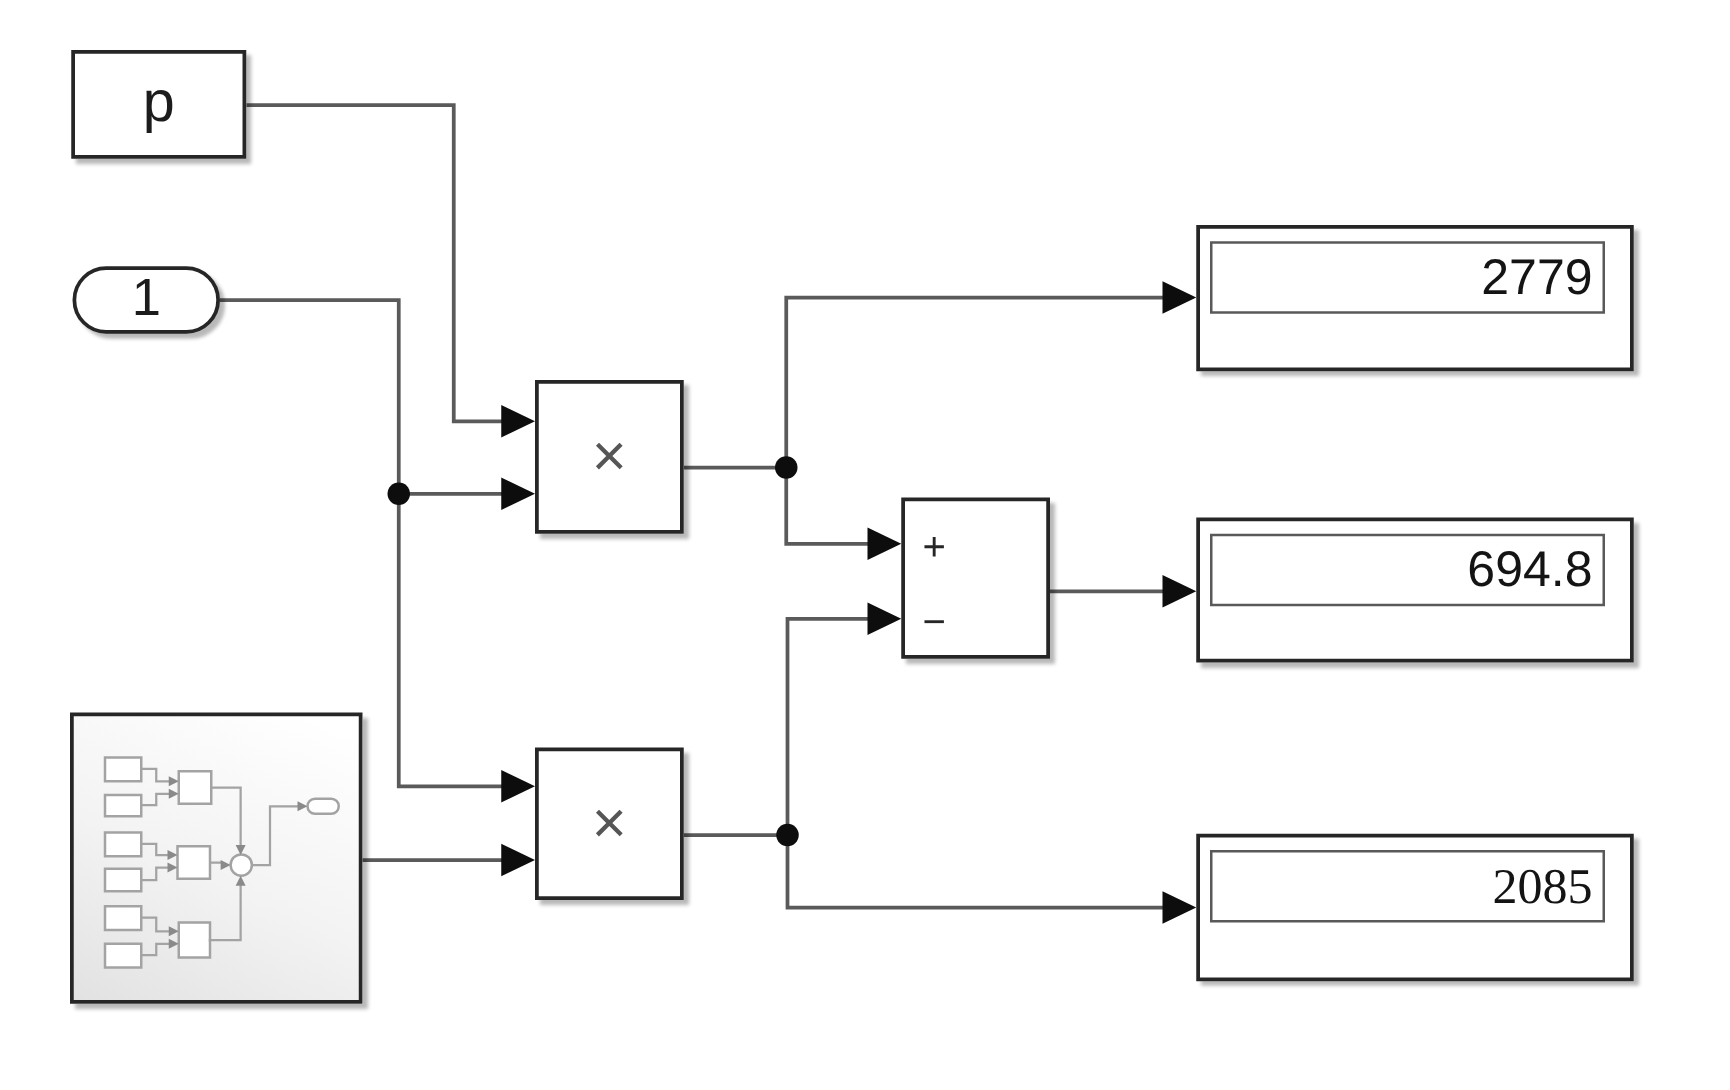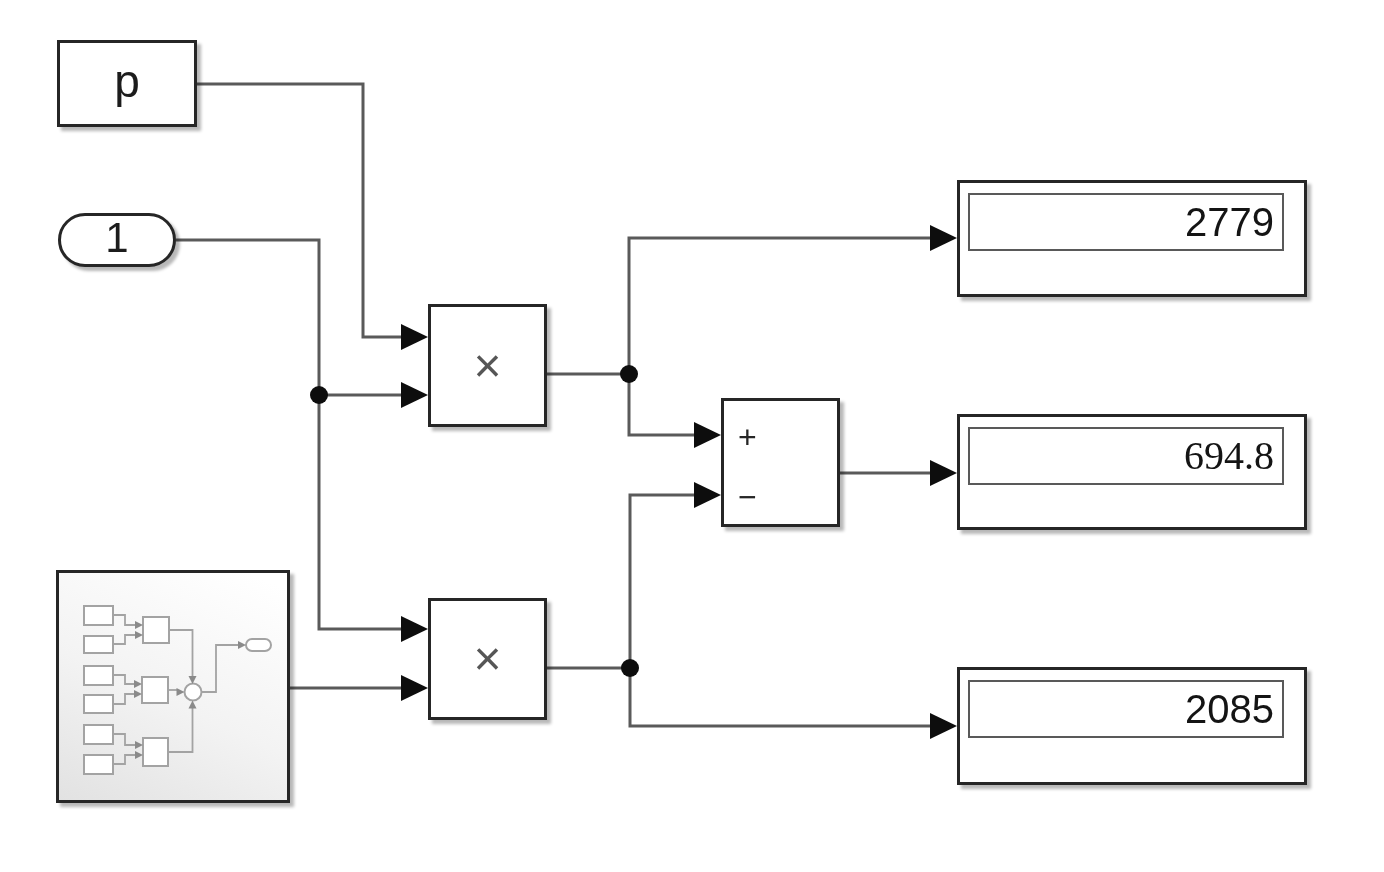--- a/index.html
+++ b/index.html
@@ -43,22 +43,22 @@
     left: 56px;  top: 570px; width: 234px; height: 233px;
     background: linear-gradient(205deg, #ffffff 5%, #f3f3f3 55%, #e2e2e2 100%);
     justify-content: flex-start;
     align-items: flex-start;
   }
   .block-product1 { left: 428px; top: 304px; width: 119px; height: 123px; }
   .block-product2 { left: 428px; top: 598px; width: 119px; height: 122px; }
   .block-sum      { left: 721px; top: 398px; width: 119px; height: 129px; justify-content: flex-start; }
 
   .block-display1 { left: 957px; top: 180px; width: 350px; height: 117px; }
-  .block-display2 { left: 957px; top: 414px; width: 350px; height: 116px; font-family: Liberation Serif, serif; }
-  .block-display3 { left: 957px; top: 667px; width: 350px; height: 118px; }
+  .block-display2 { left: 957px; top: 414px; width: 350px; height: 116px; }
+  .block-display3 { left: 957px; top: 667px; width: 350px; height: 118px; font-family: Liberation Serif, serif; }
 
   .src-label {
     font-size: 46px;
     color: #1c1c1c;
     line-height: 1;
     padding-bottom: 6px;
   }
   .inport-label {
     font-size: 42px;
     color: #1c1c1c;

